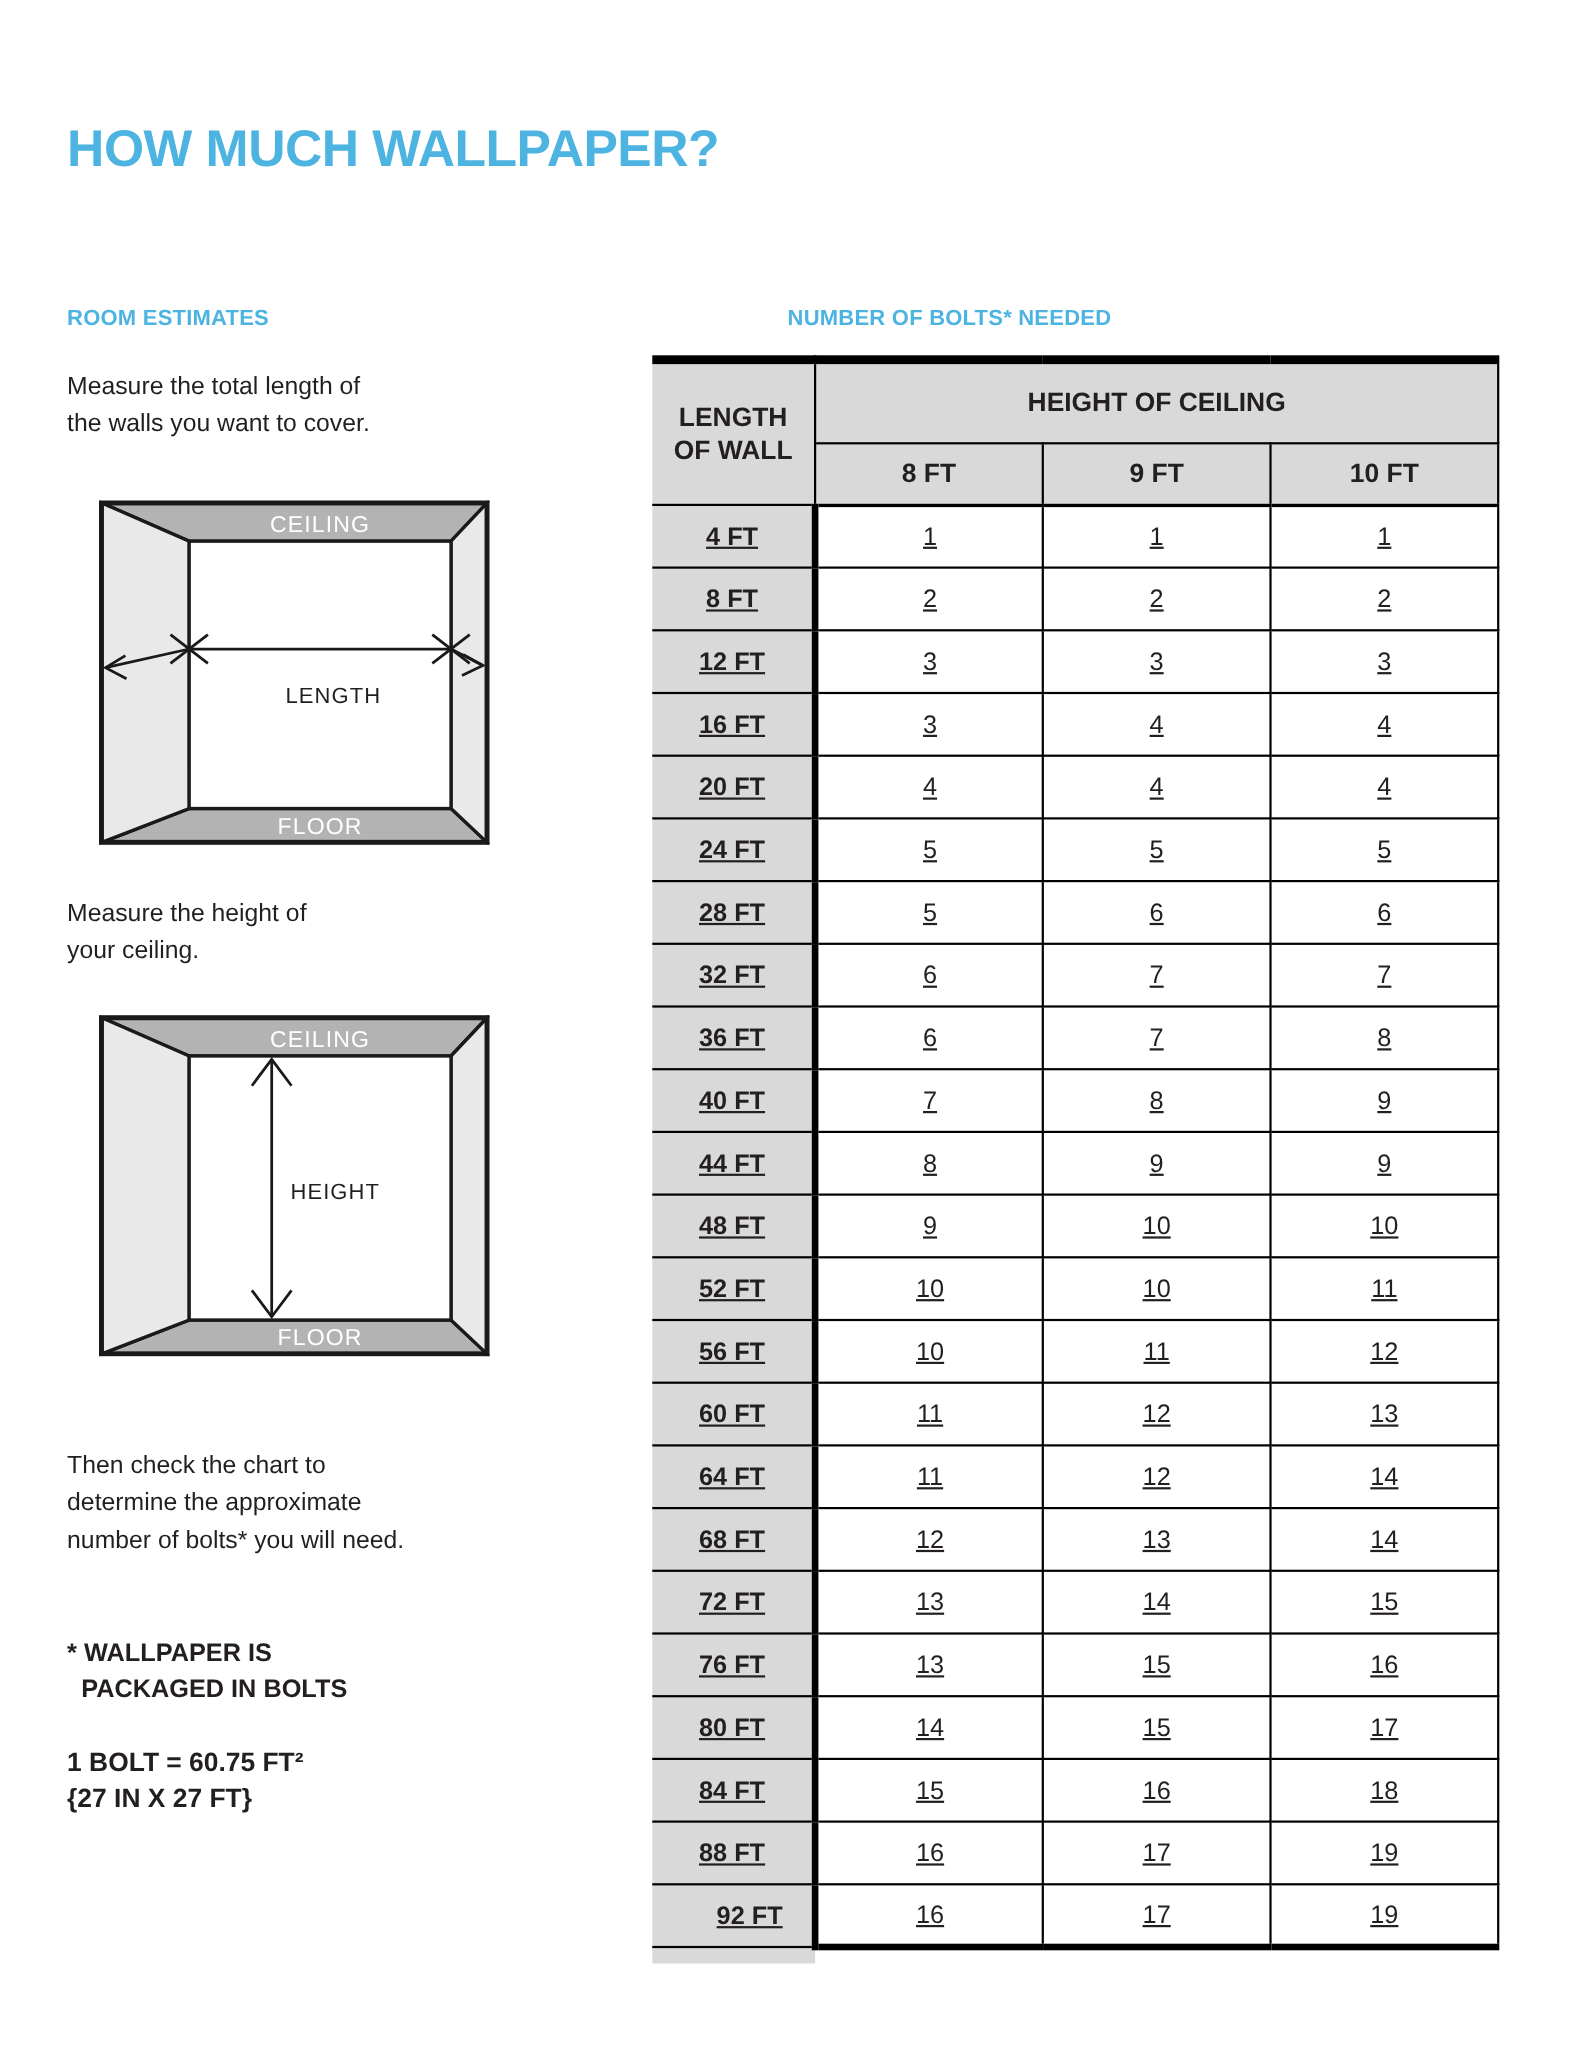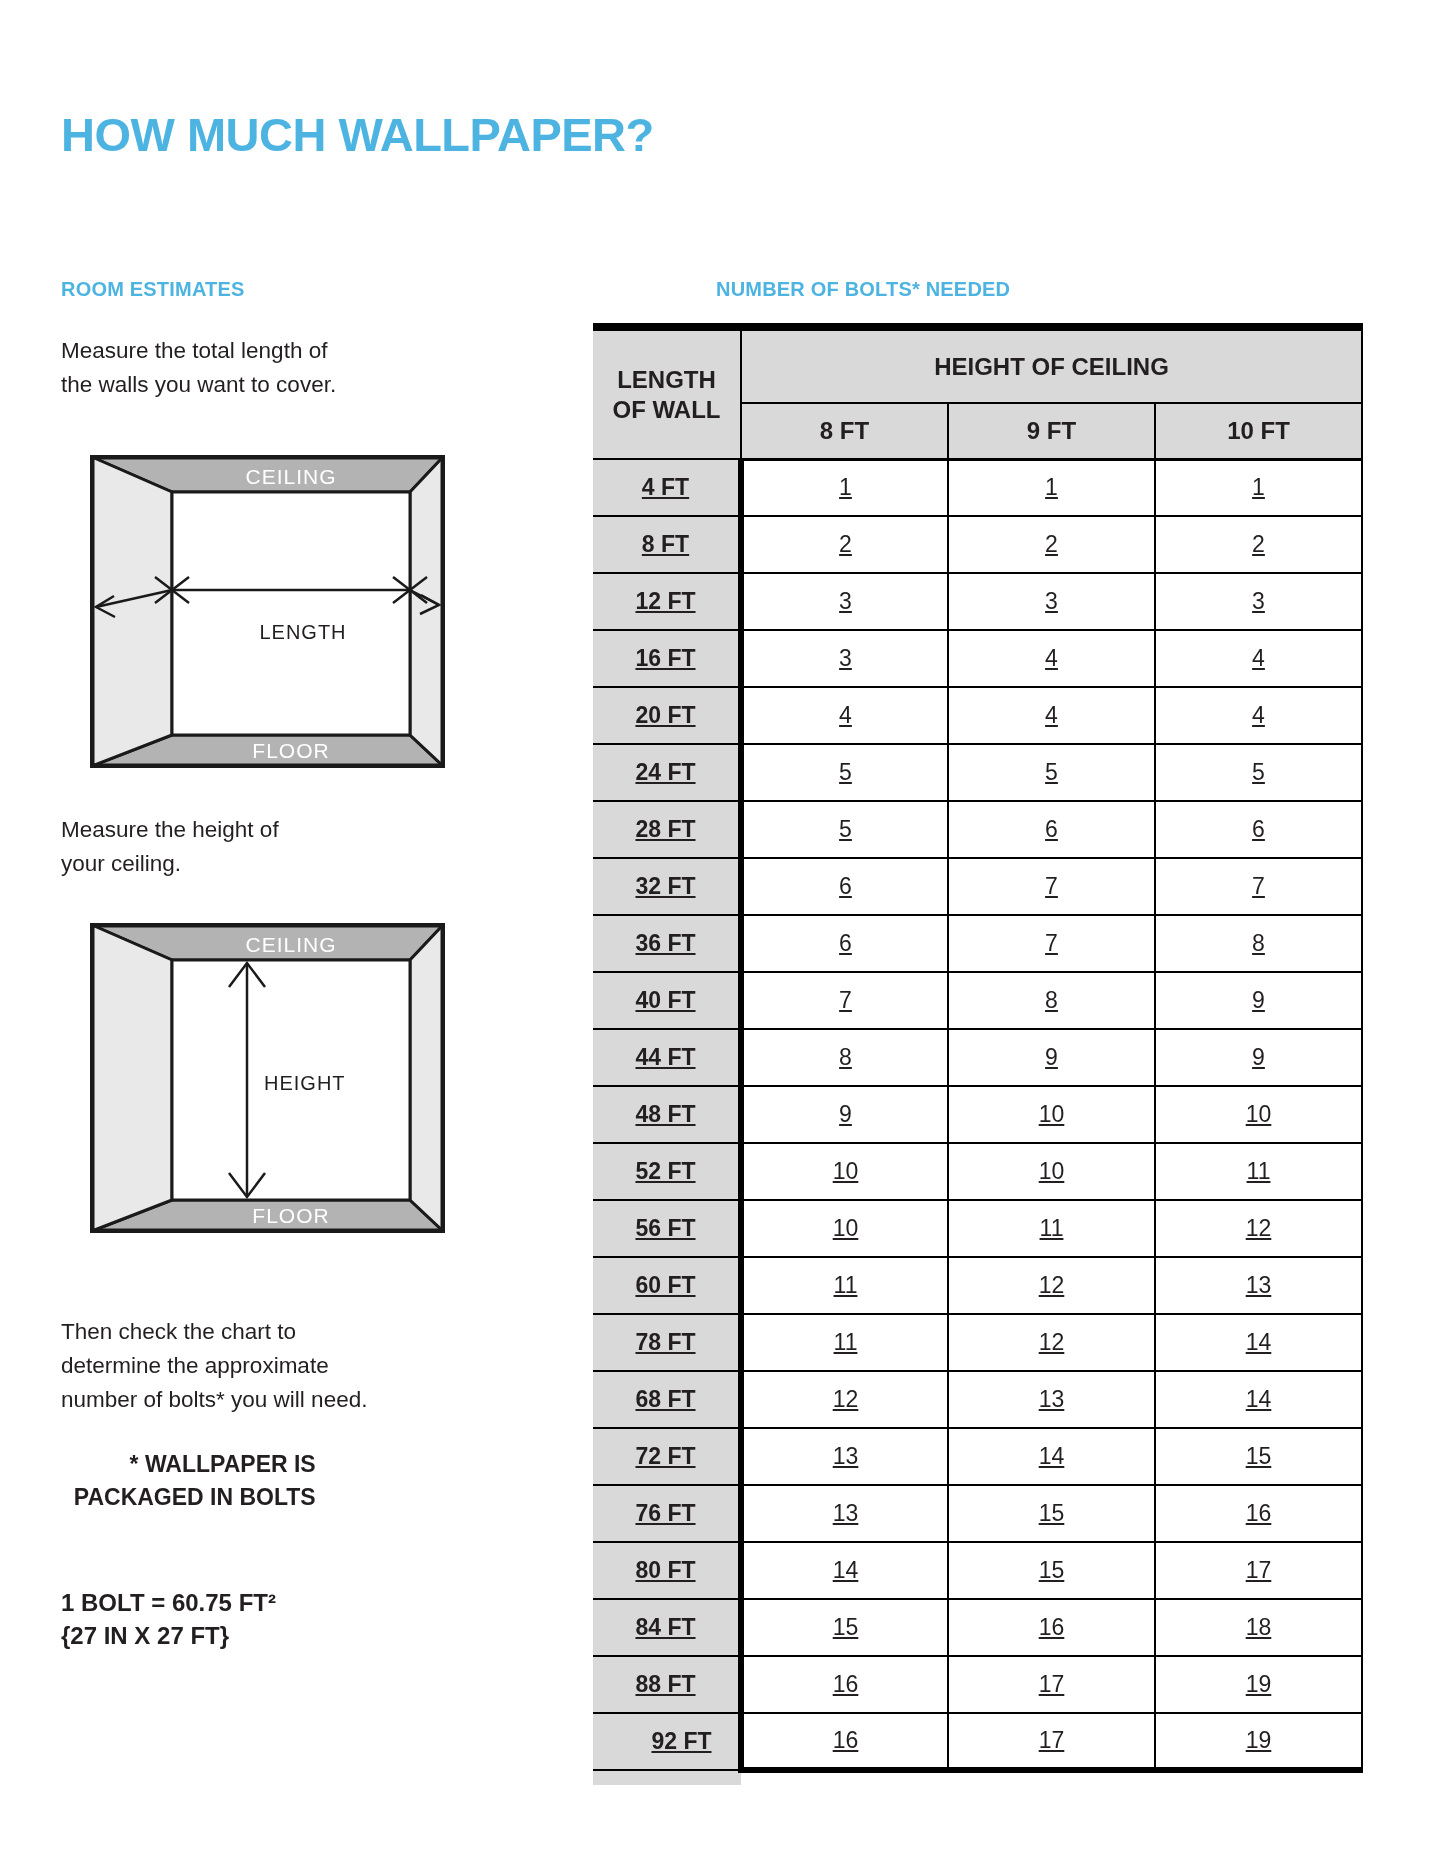--- a/index.html
+++ b/index.html
@@ -126,21 +126,21 @@
   <text x="201" y="29" text-anchor="middle" class="diag-label-white">CEILING</text>
   <text x="201" y="300" text-anchor="middle" class="diag-label-white">FLOOR</text>
   <text x="174" y="167" text-anchor="start" class="diag-label-dark">HEIGHT</text>
   <rect x="2" y="2" width="351" height="306" fill="none" stroke="#1a1a1a" stroke-width="5"></rect>
 </svg>
 
 <div class="abs body-text" style="left:61px;top:1283px;margin-top:32px;">Then check the chart to
 determine the approximate
 number of bolts* you will need.</div>
 
-<div class="abs bold-note" style="left:61px;top:1448px;text-align:right;">* WALLPAPER IS
+<div class="abs bold-note" style="left:61px;top:1486px;">* WALLPAPER IS
   PACKAGED IN BOLTS</div>
 
 <div class="abs bolt-equiv" style="left:61px;top:1586px;">1 BOLT = 60.75 FT²
 {27 IN X 27 FT}</div>
 
 <div class="abs section-heading" style="left:716px;top:278px;">NUMBER OF BOLTS* NEEDED</div>
 
 <div class="abs tbl-wrap">
   <table class="bolts">
     <colgroup>
@@ -246,21 +246,21 @@
           <td>11</td>
           <td>12</td>
         </tr>
         <tr>
           <th>60 FT</th>
           <td>11</td>
           <td>12</td>
           <td>13</td>
         </tr>
         <tr>
-          <th>78 FT</th>
+          <th>64 FT</th>
           <td>11</td>
           <td>12</td>
           <td>14</td>
         </tr>
         <tr>
           <th>68 FT</th>
           <td>12</td>
           <td>13</td>
           <td>14</td>
         </tr>

